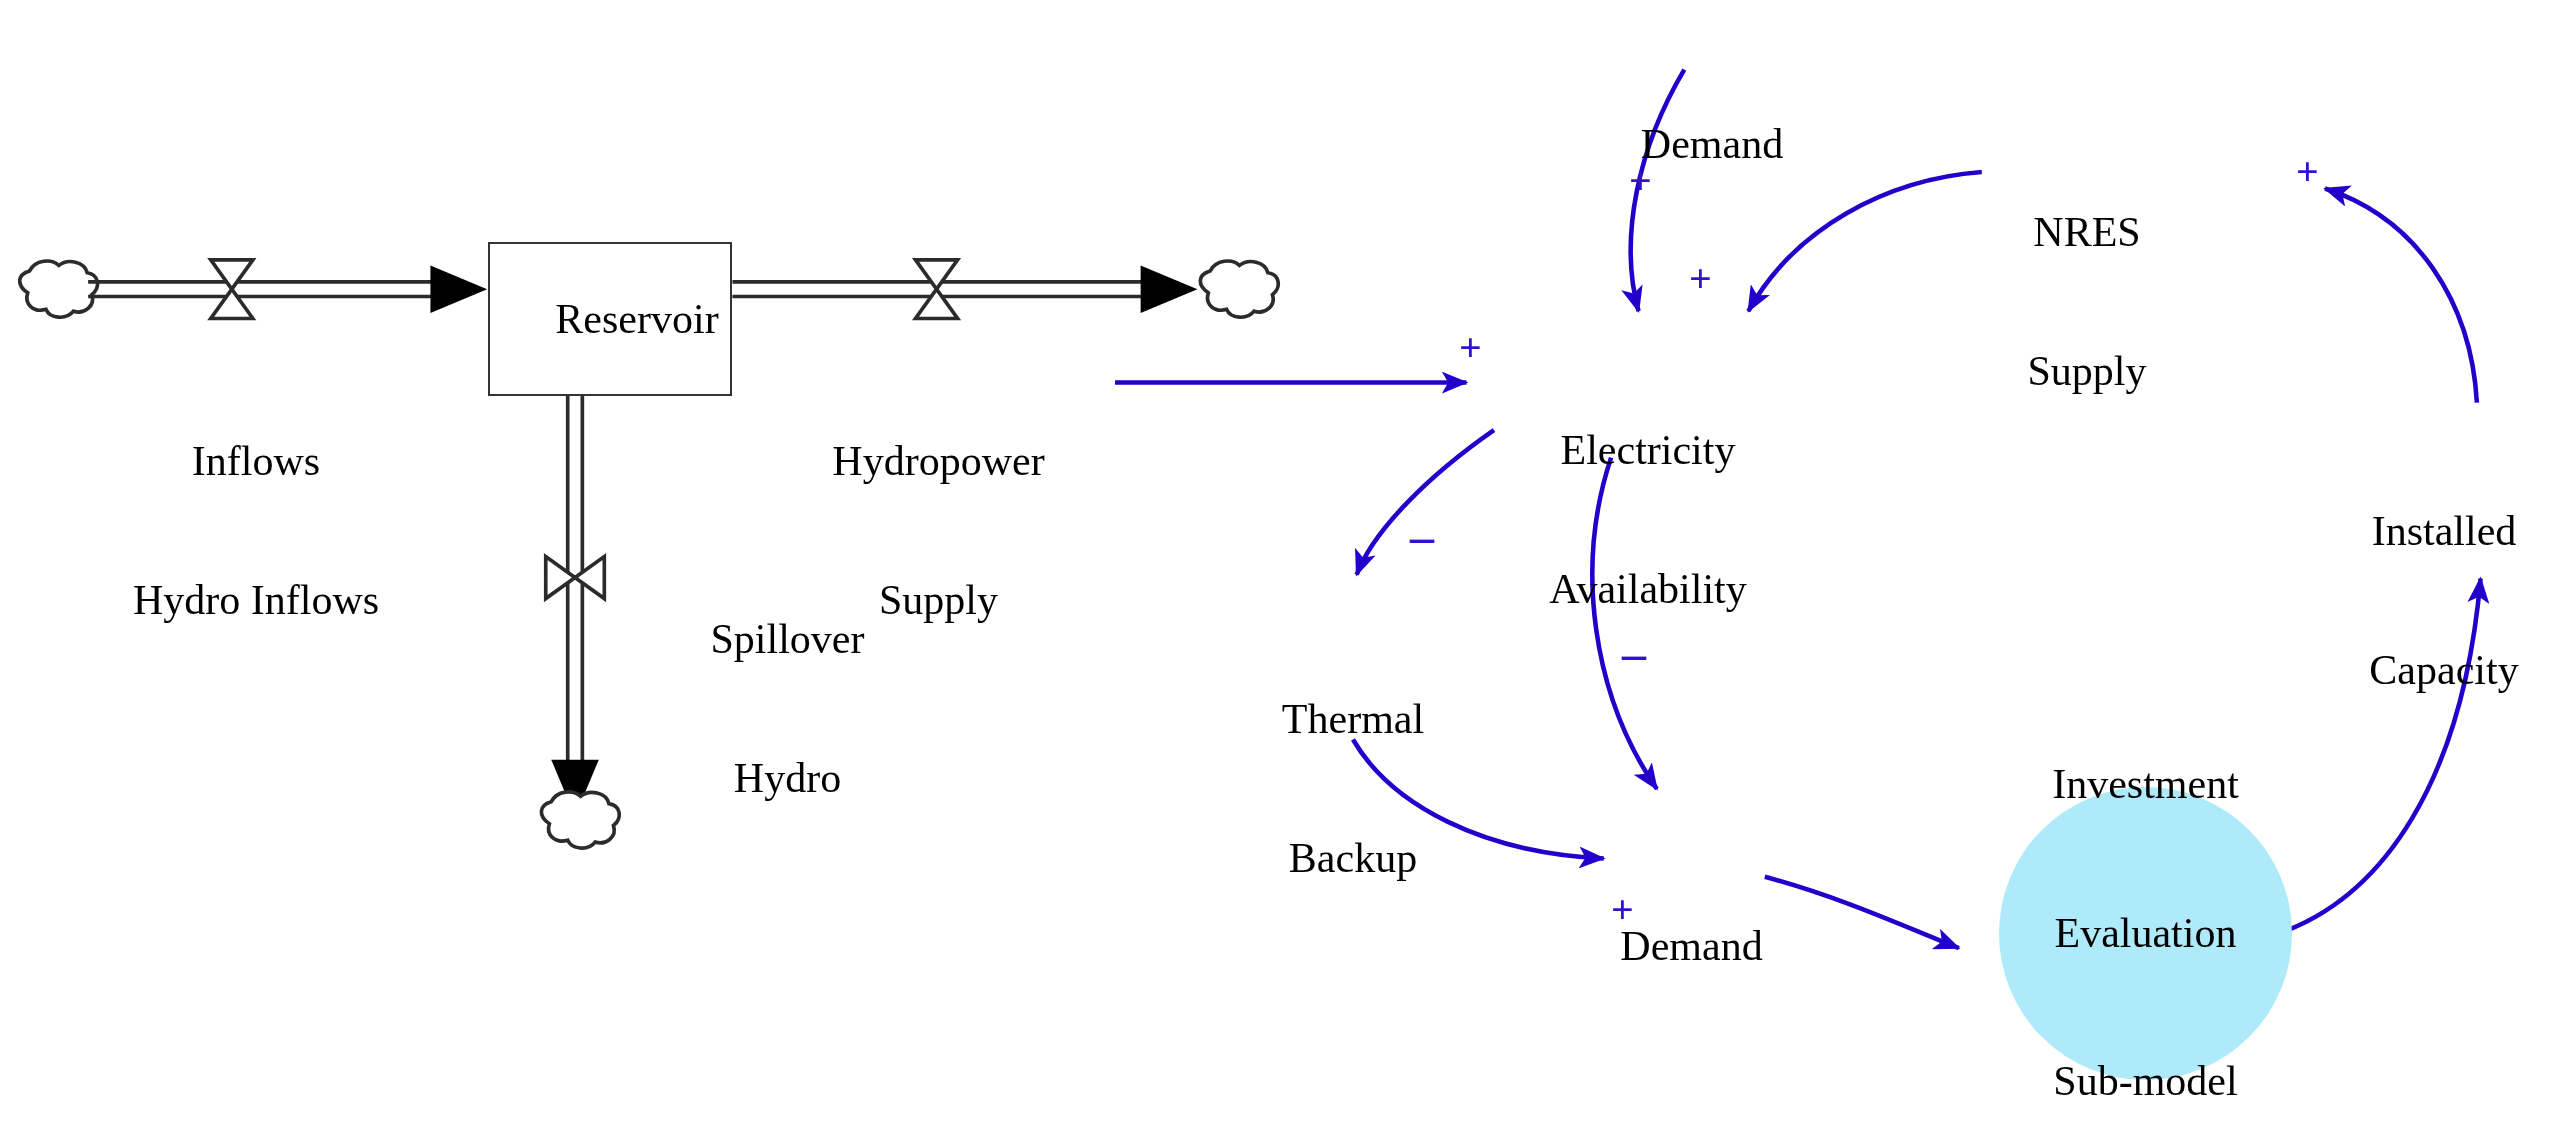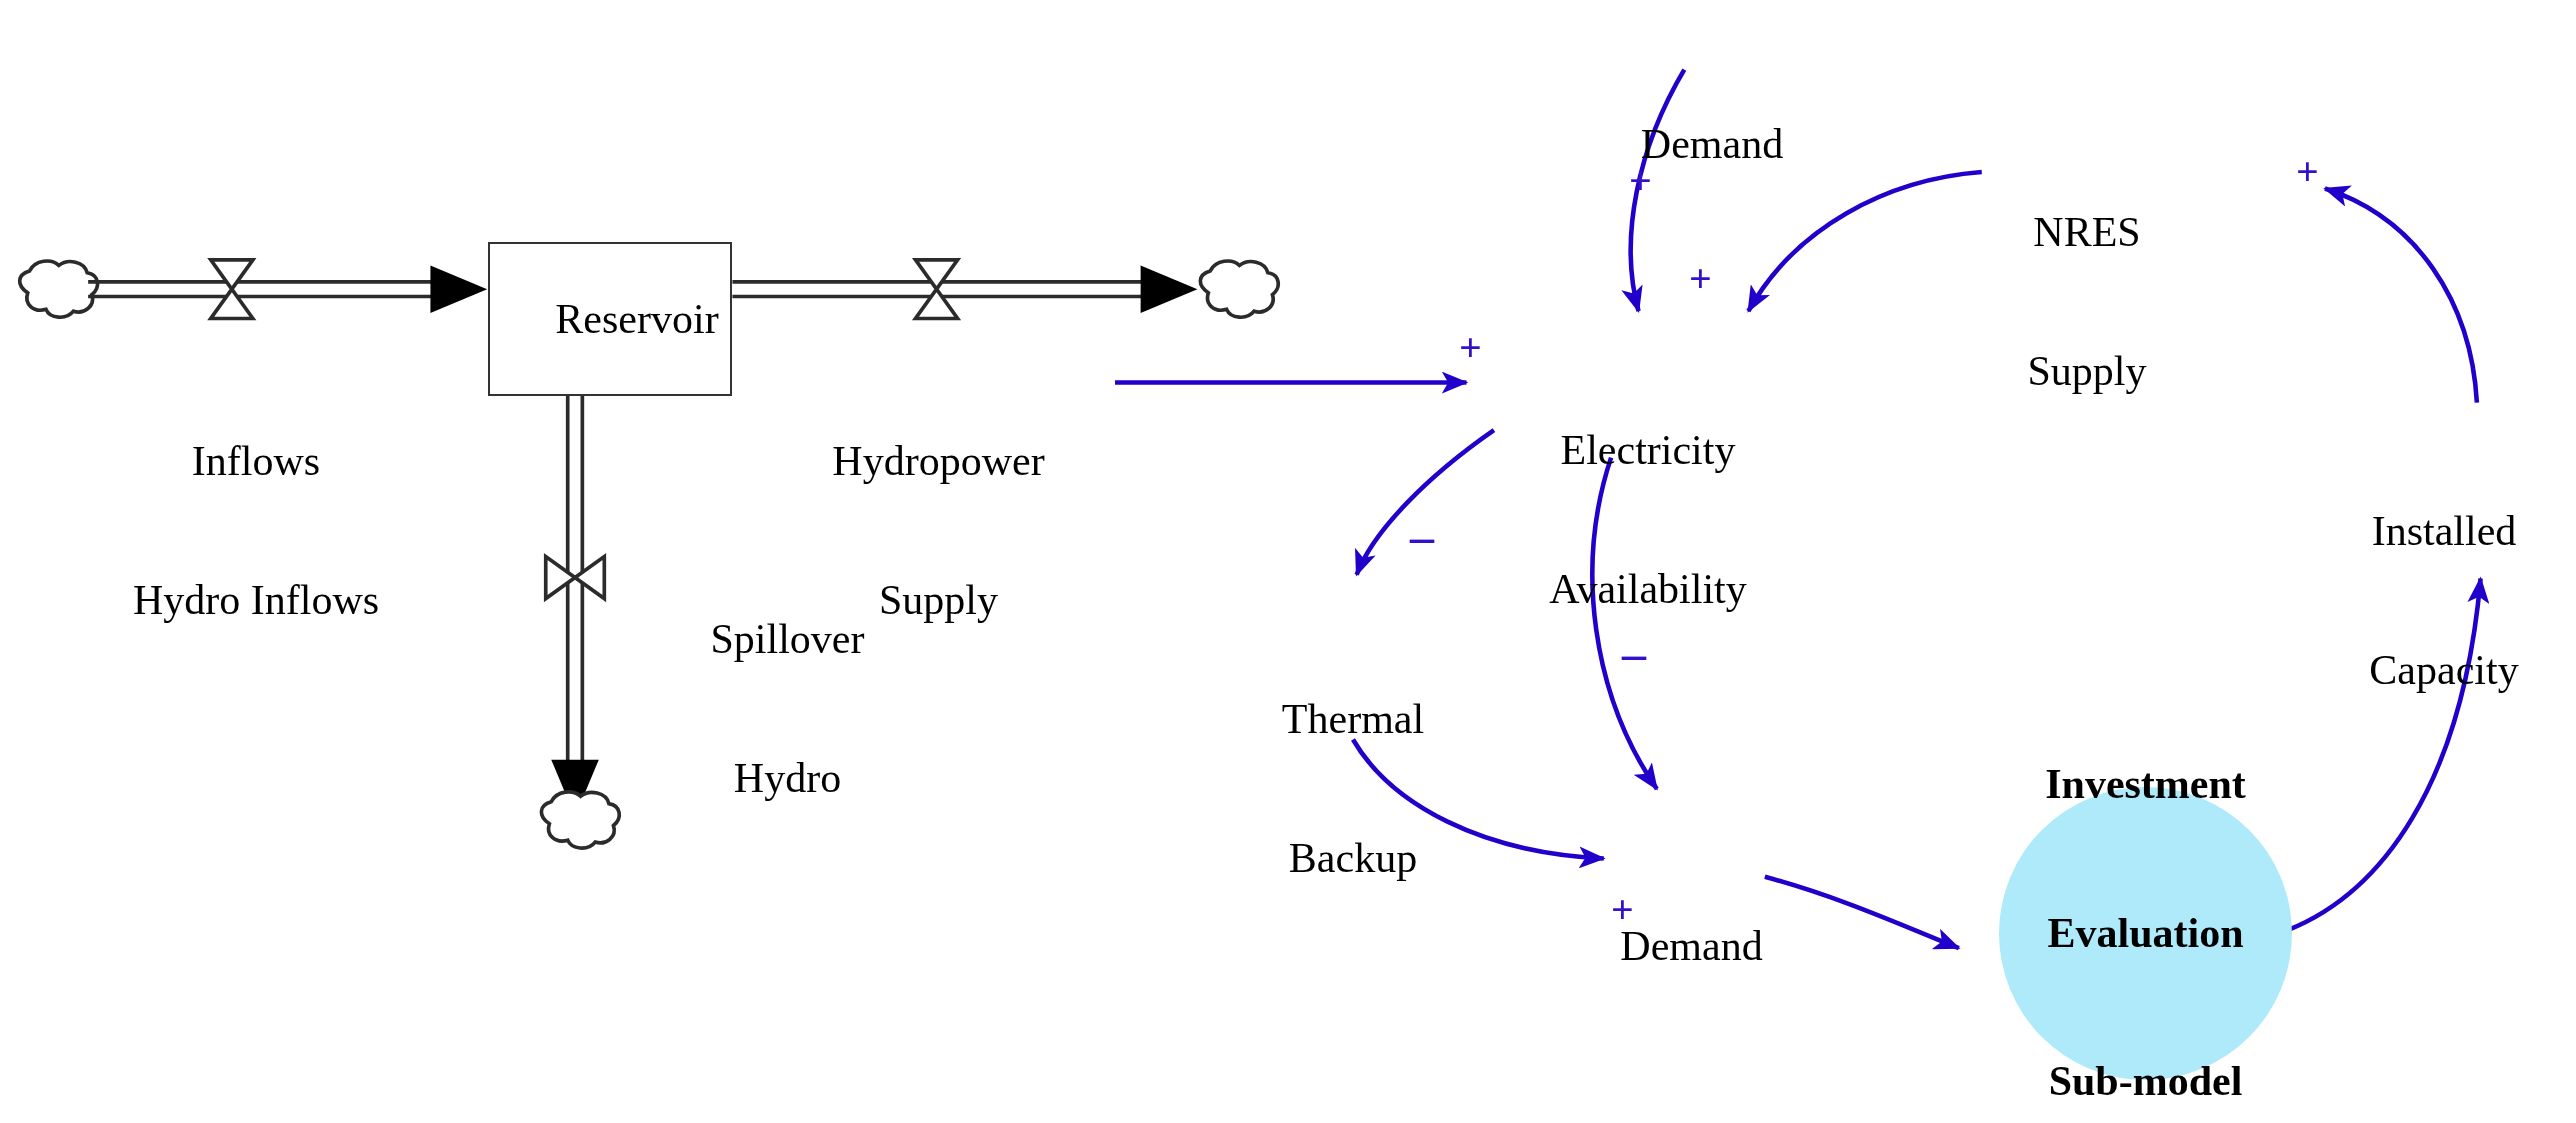--- a/index.html
+++ b/index.html
@@ -213,21 +213,21 @@
   <div class="label var" style="left:1225px; top:604px; width:256px;">
     <div>Thermal</div>
     <div>Backup</div>
   </div>
 
   <div class="label var" style="left:1609px; top:831px; width:165px;">
     <div>Demand</div>
   </div>
 
   <div class="submodel-circle" style="left:1999px; top:787px; width:293px; height:293px; background:#aeeaf9;"></div>
-  <div class="centerbox label submodel" style="left:1999px; top:787px; width:293px; height:293px;font-weight:bold;">
+  <div class="centerbox label submodel" style="left:1999px; top:787px; width:293px; height:293px;">
     <div>
       <div>Investment</div>
       <div>Evaluation</div>
       <div>Sub-model</div>
     </div>
   </div>
 
   <div class="sign" style="left:1459px; top:328px;">+</div>
 
   <div class="sign" style="left:1629px; top:161px;">+</div>

